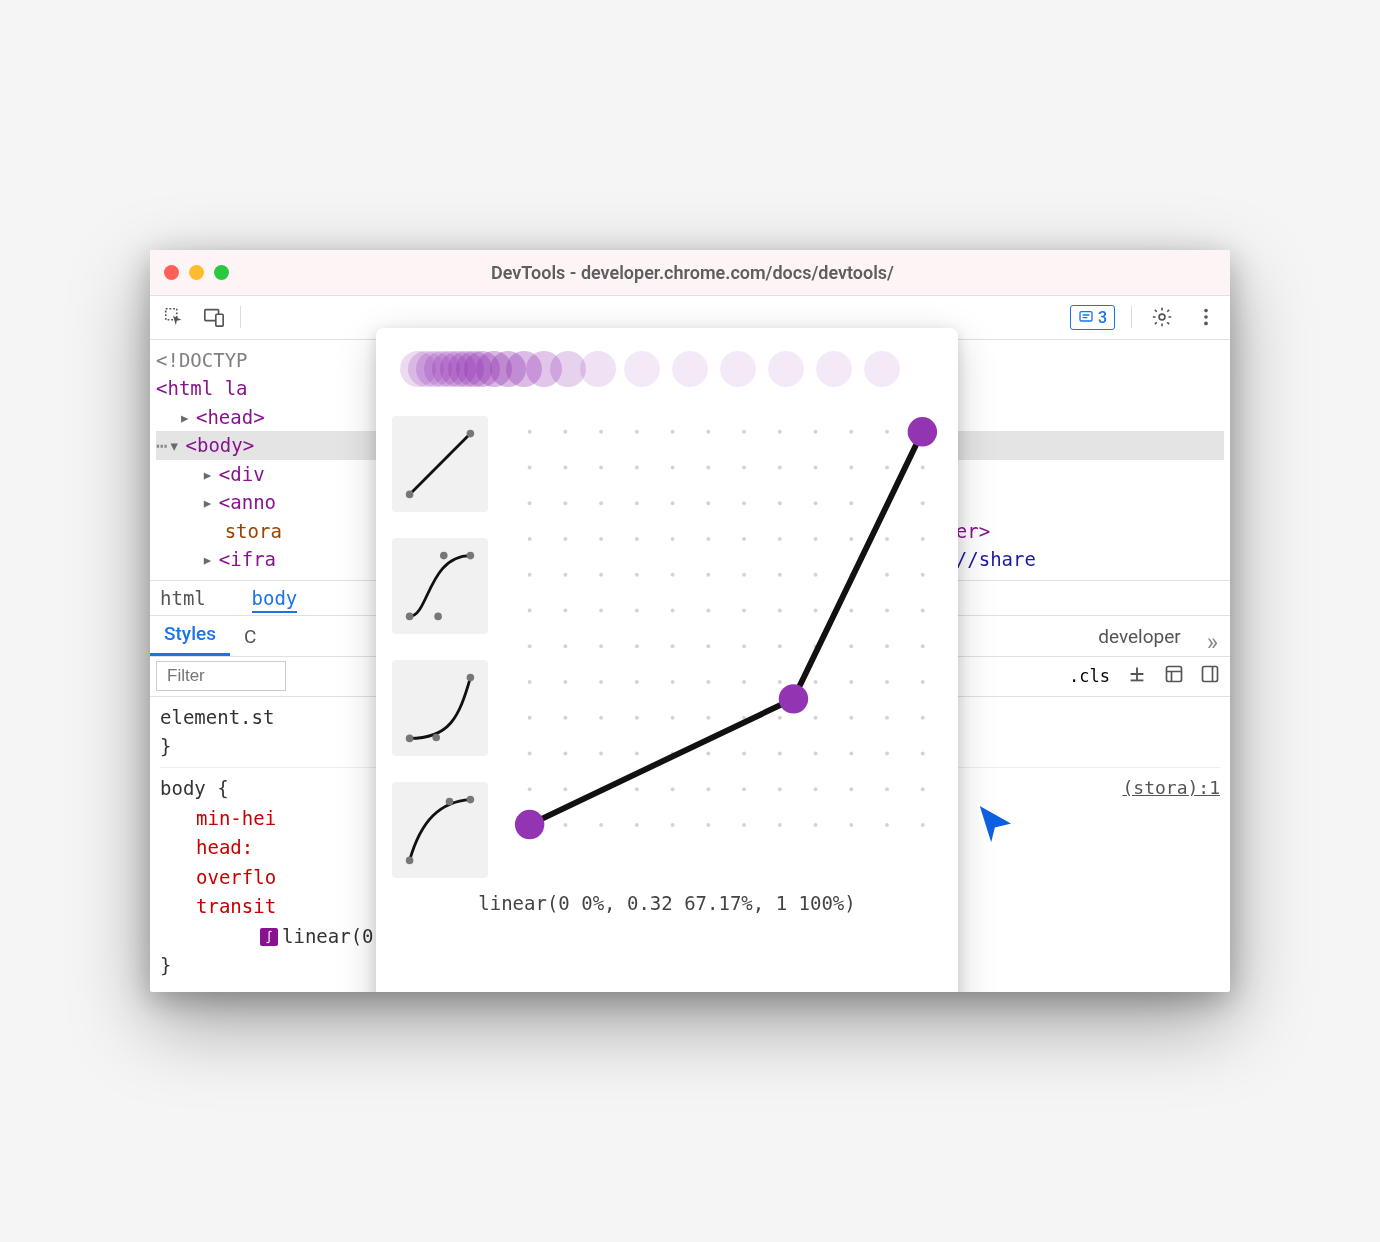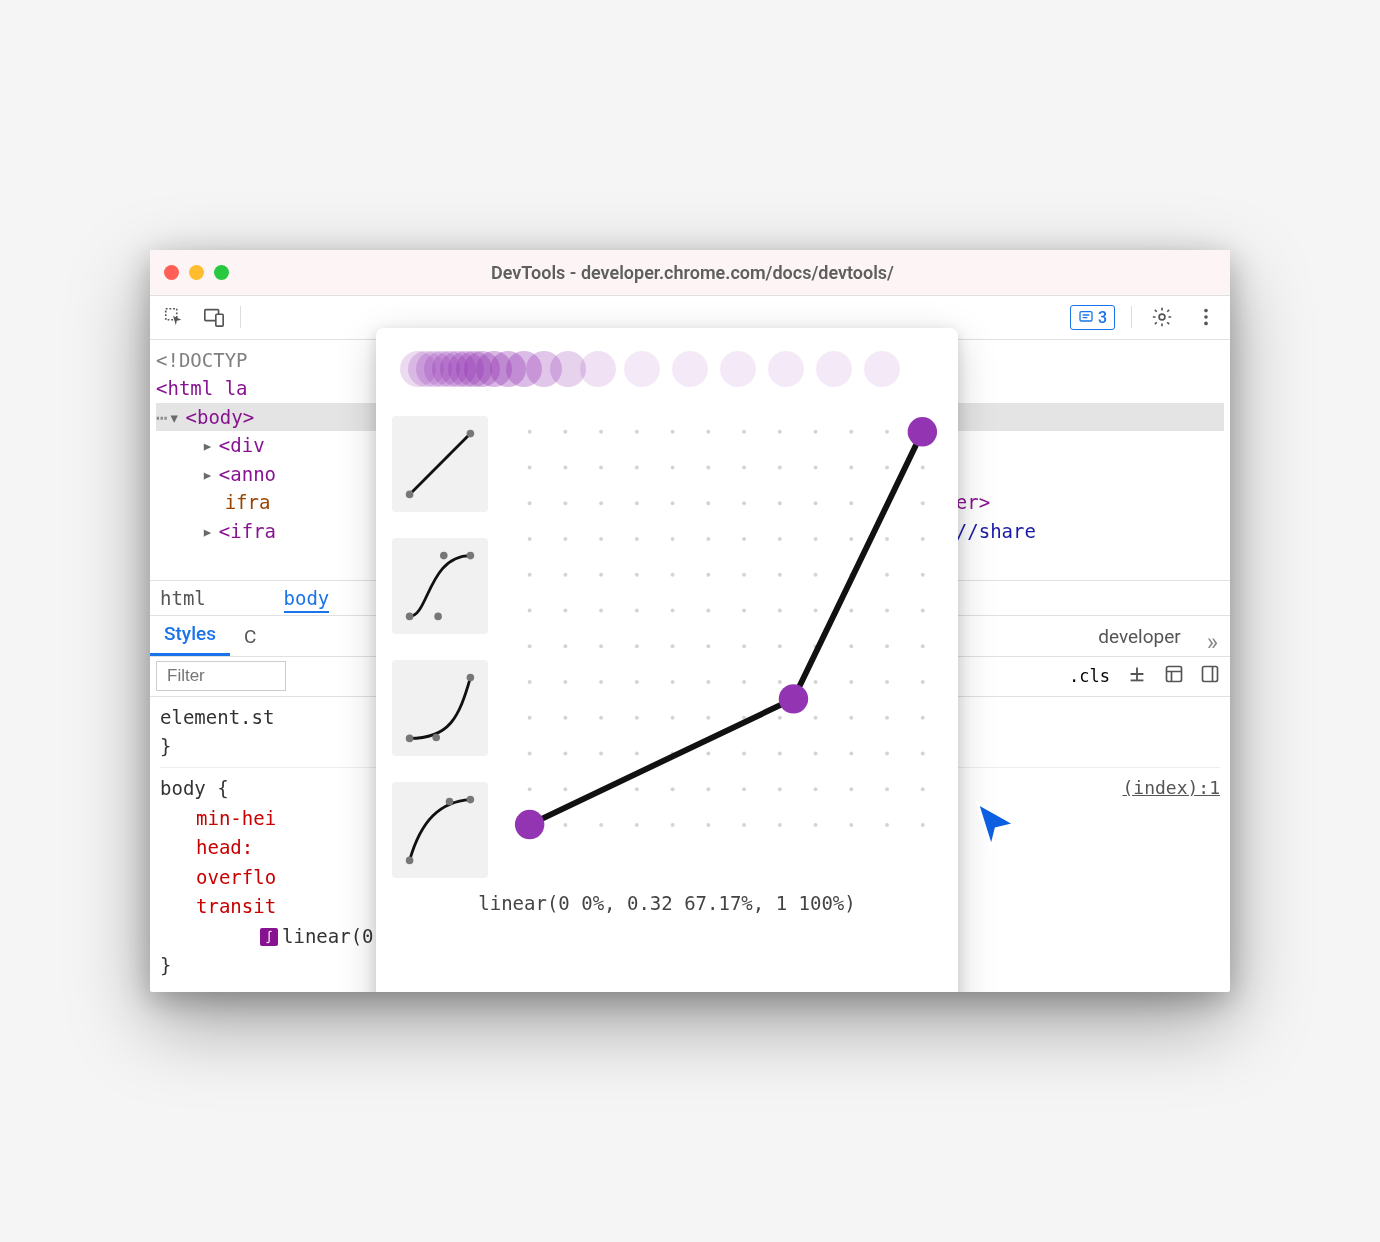--- a/index.html
+++ b/index.html
@@ -62,21 +62,21 @@
   }
   .dom-tree .line { white-space: pre; }
   .tag { color: #881391; }
   .attrname { color: #994500; }
   .attrval { color: #1a1aa6; }
   .dismissed { color: #994500;}
   .dom-tree .selected { background: #e4e4e4; }
   .tri { color: #6a6a6a; display: inline-block; width: 0.9em;}
   .dots { color: #8a8a8a; letter-spacing:1px;}
   .breadcrumbs { border-top:1px solid #e0e0e0; padding: 6px 10px; font-family: ui-monospace, Menlo, monospace; font-size:19px; color:#555;}
-  .breadcrumbs .active { color:#1a73e8; border-bottom: 2px solid #1a73e8; padding-bottom:2px;margin-left:32px;}
+  .breadcrumbs .active { color:#1a73e8; border-bottom: 2px solid #1a73e8; padding-bottom:2px;}
   .styles-tabs {
     display:flex; align-items:flex-end; border-top:1px solid #e0e0e0; border-bottom:1px solid #e0e0e0;
     font-size:19px; color:#555;
     height: 42px;
   }
   .styles-tabs .tab { padding: 8px 14px; }
   .styles-tabs .tab.active { color:#1a73e8; border-bottom: 3px solid #1a73e8; font-weight:500;}
   .styles-tabs .spacer { flex:1; }
   .styles-tabs .chev { padding: 0 12px; color:#888; font-size: 24px;}
   .filter-row {
@@ -188,24 +188,25 @@
             <circle cx="12" cy="12" r="2"></circle>
             <circle cx="12" cy="19" r="2"></circle>
           </svg>
       </div>
     </div>
   </div>
 
   <div class="dom-tree">
     <div class="line"><span style="color:#808080">&lt;!DOCTYP</span></div>
     <div class="line"><span class="tag">&lt;html la</span><span style="margin-left:470px" class="dismissed">-dismissed&gt;</span></div>
+    <div class="line">  <span class="tri">▸</span><span class="tag">&lt;head&gt;</span></div>
     <div class="line selected"><span class="dots">⋯</span><span class="tri">▾</span><span class="tag">&lt;body&gt;</span></div>
     <div class="line">    <span class="tri">▸</span><span class="tag">&lt;div</span></div>
     <div class="line">    <span class="tri">▸</span><span class="tag">&lt;anno</span><span style="position:absolute; left:680px"><span class="attrname">rline-top"</span></span></div>
-    <div class="line"><span class="attrname">      <span>ifra</span></span><span style="position:absolute; left:680px"><span class="tag">cement-banner&gt;</span></span></div>
+    <div class="line"><span class="attrname">      <span>stora</span></span><span style="position:absolute; left:680px"><span class="tag">cement-banner&gt;</span></span></div>
     <div class="line">    <span class="tri">▸</span><span class="tag">&lt;ifra</span><span style="position:absolute; left:680px"><span class="attrname">src=</span><span class="attrval">"https://share</span></span></div>
   </div>
 
   <div class="breadcrumbs">
     <span>html</span>&nbsp;&nbsp;&nbsp;
     <span class="active">body</span>
   </div>
 
   <div class="styles-tabs">
     <div class="tab active">Styles</div>
@@ -231,21 +232,21 @@
             <rect x="3" y="3" width="18" height="18" rx="2"></rect>
             <path d="M15 3v18"></path>
           </svg></span>
     </div>
   </div>
 
   <div class="styles-body">
     <div><span class="sel">element.st</span></div>
     <div>}</div>
     <div class="rule">
-      <span class="src">(index):1</span>
+      <span class="src">(stora):1</span>
       <span class="sel">body {</span>
     </div>
     <div class="prop">min-hei</div>
     <div class="prop">head:</div>
     <div class="prop">overflo</div>
     <div class="prop"><span>transit</span><span style="color:#333; position:absolute; left:680px">or 200ms</span></div>
     <div style="padding-left:100px; color:#333;"><span class="easing-icon">∫</span><span>linear(0 0%, 0.32 67.17%, 1 100%);</span></div>
     <div>}</div>
   </div>
 

